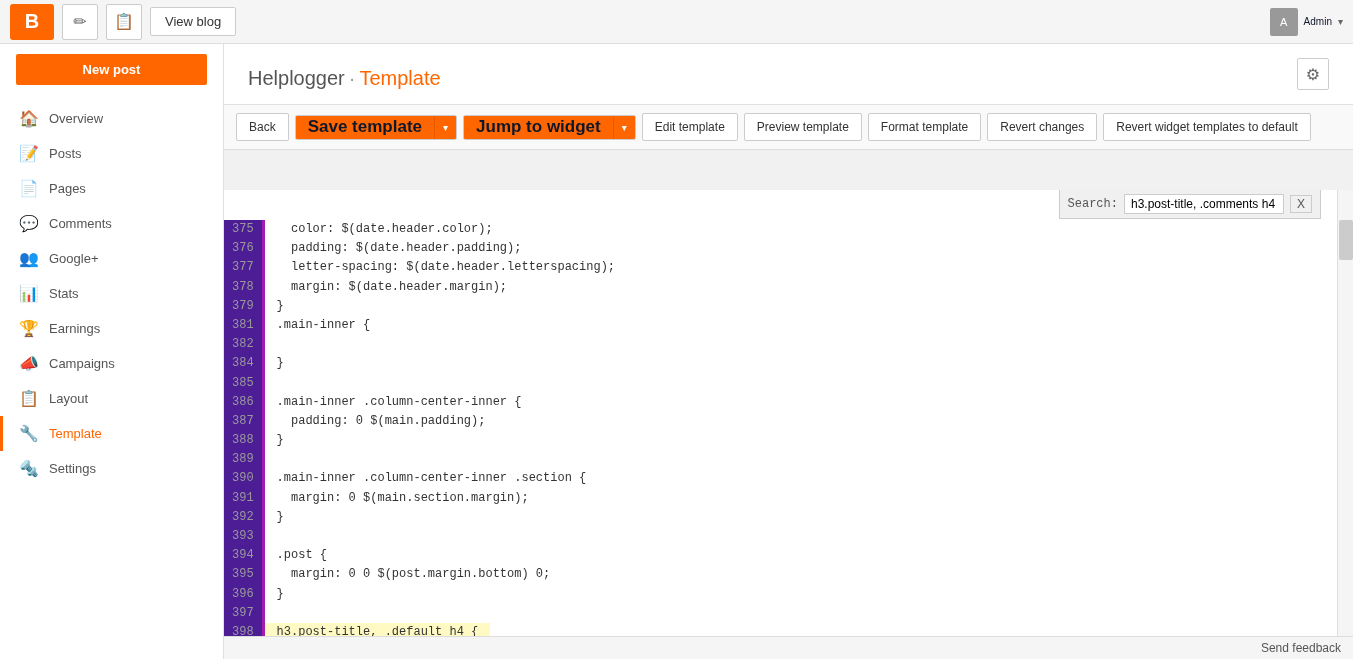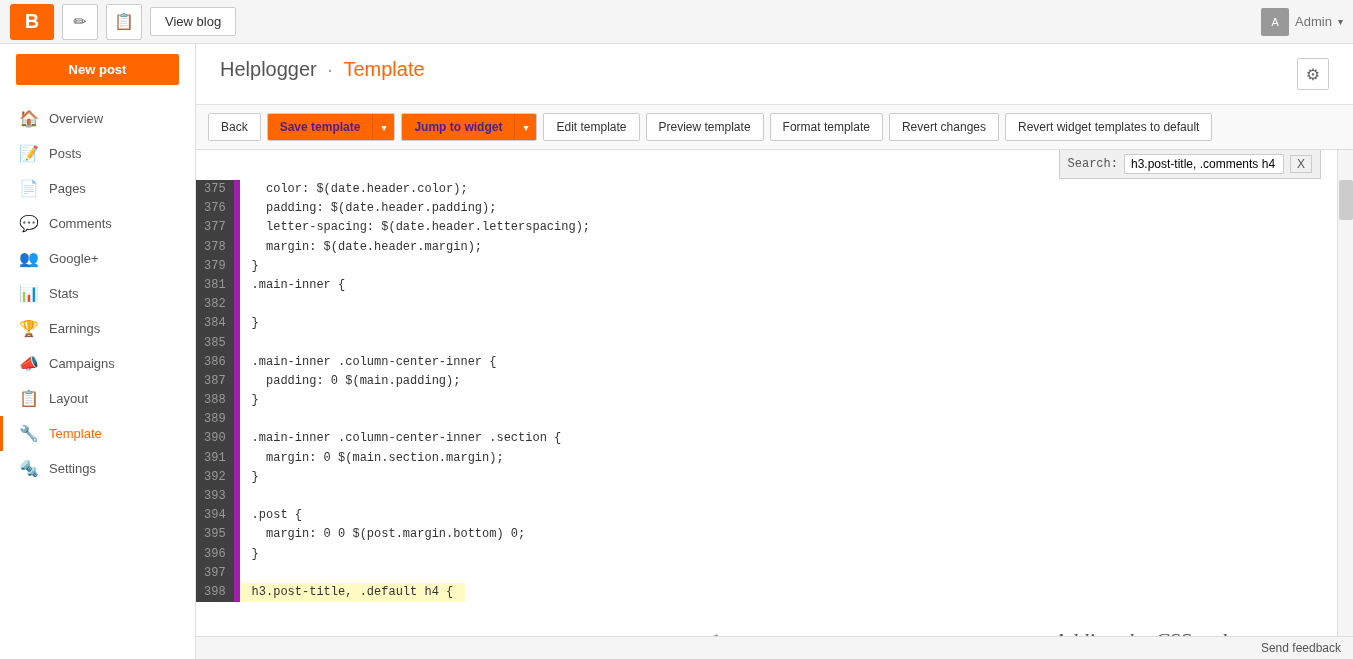--- a/index.html
+++ b/index.html
@@ -61,32 +61,32 @@
       height: 28px;
       background: #999;
       border-radius: 2px;
       overflow: hidden;
       display: flex;
       align-items: center;
       justify-content: center;
       color: white;
       font-size: 11px;
     }
-    .admin-name { font-size: 13px; color: #737373; }
+    .admin-name { font-size: 10px; color: #0f172a; }
     .admin-caret { font-size: 10px; color: #666; }
 
     
     .main-layout {
       display: flex;
       height: calc(659px - 44px);
     }
 
     
     .sidebar {
-      width: 196px;
+      width: 224px;
       background: #fff;
       border-right: 1px solid #e0e0e0;
       padding-top: 10px;
       flex-shrink: 0;
     }
     .new-post-btn {
       margin: 0 16px 16px 16px;
       background: #ff6600;
       color: white;
       border: none;
@@ -110,22 +110,21 @@
     }
     .sidebar-item.active { color: #ff6600; border-left: 3px solid #ff6600; }
     .sidebar-item .icon { font-size: 16px; width: 20px; text-align: center; }
 
     
     .blog-header {
       background: #fff;
       border-bottom: 1px solid #e0e0e0;
       padding: 14px 24px;
       display: flex;
-      align-items: flex-start;
-      gap: 6px;
+      align-items: flex-end;
     }
     .blog-name { font-size: 20px; color: #555; font-weight: normal; }
     .blog-separator { font-size: 20px; color: #999; margin: 0 4px; }
     .blog-section { font-size: 20px; color: #ff6600; font-weight: normal; }
     .blog-header-spacer { flex: 1; }
     .gear-btn {
       width: 32px;
       height: 32px;
       border: 1px solid #ccc;
       background: #fff;
@@ -145,20 +144,21 @@
       flex-direction: column;
       overflow: hidden;
     }
 
     
     .toolbar {
       background: #f9f9f9;
       border-bottom: 1px solid #ddd;
       padding: 8px 12px;
       display: flex;
+      align-items: center;
       gap: 6px;
     }
     .tb-btn {
       background: #fff;
       border: 1px solid #ccc;
       border-radius: 2px;
       padding: 6px 12px;
       cursor: pointer;
       font-size: 12px;
       color: #333;
@@ -166,43 +166,44 @@
     }
     .tb-btn-split {
       display: flex;
       align-items: stretch;
       border: 1px solid #ccc;
       border-radius: 2px;
       overflow: hidden;
     }
     .tb-btn-split .main-part {
       background: #ff6600;
-      color: #4c1d95;
+      color: #0f172a;
       border: none;
       padding: 0 12px;
       cursor: pointer;
-      font-size: 12px;
+      font-size: 17px;
       font-weight: bold;
     }
     .tb-btn-split .arrow-part {
       background: #ff6600;
       color: white;
       border: none;
       border-left: 1px solid #e55a00;
       padding: 6px 8px;
       cursor: pointer;
       font-size: 10px;
     }
 
     
     .editor-wrapper {
       flex: 1;
       display: flex;
       overflow: hidden;
       position: relative;
+      margin-top: 40px;
     }
     .code-editor {
       flex: 1;
       background: #fff;
       overflow: auto;
       font-family: 'Courier New', monospace;
       font-size: 12px;
       position: relative;
     }
     .search-bar {
@@ -237,22 +238,22 @@
     .scrollbar-track {
       width: 16px;
       background: #f5f5f5;
       border-left: 1px solid #ddd;
       display: flex;
       flex-direction: column;
       align-items: center;
     }
     .line-row { display: flex; }
     .line-num {
-      background: #404040;
-      border-right: 6px solid #a21caf;
+      background: #4c1d95;
+      border-right: 3px solid #a21caf;
       padding: 0 8px;
       text-align: right;
       color: #999;
       user-select: none;
       font-size: 12px;
       line-height: 1.6;
       min-width: 40px;
       flex-shrink: 0;
     }
     .line-code {

